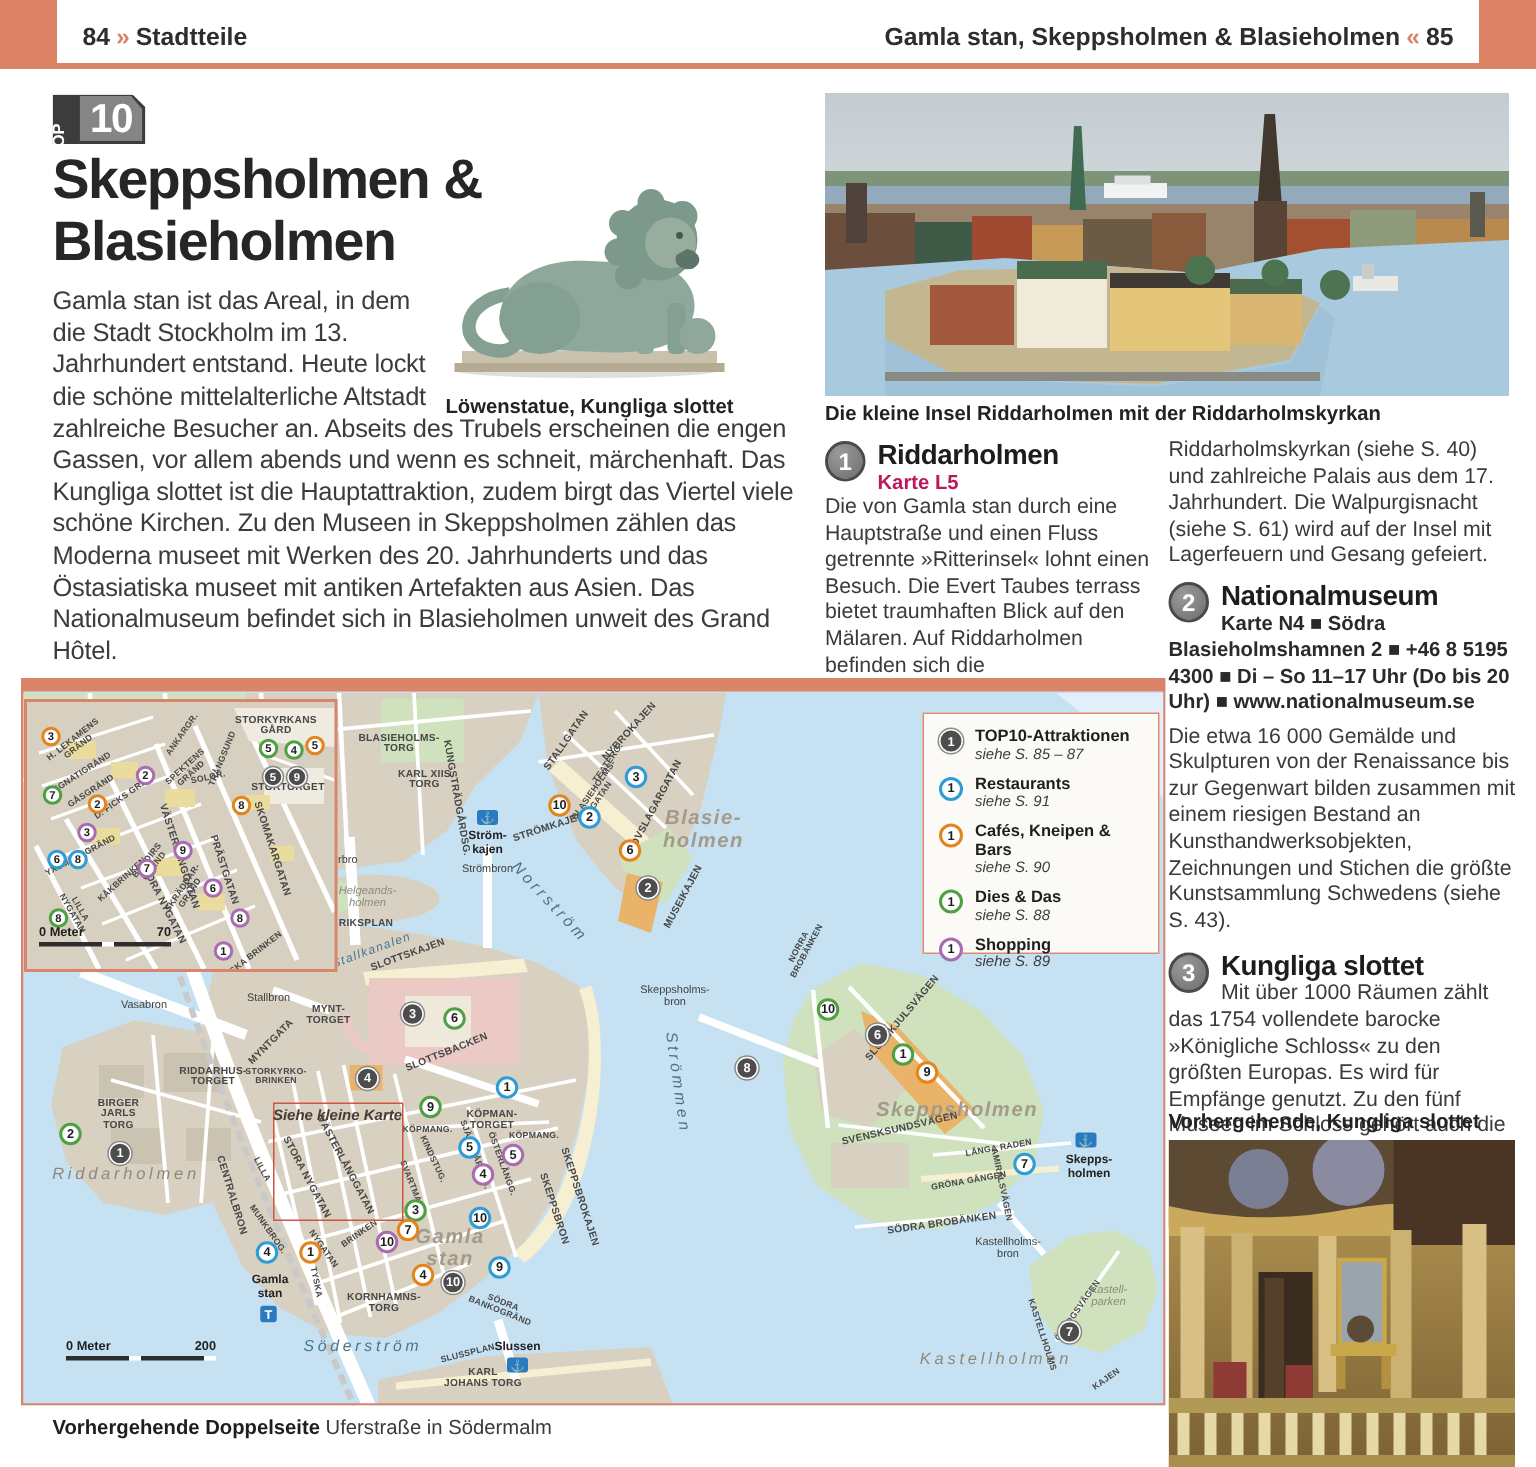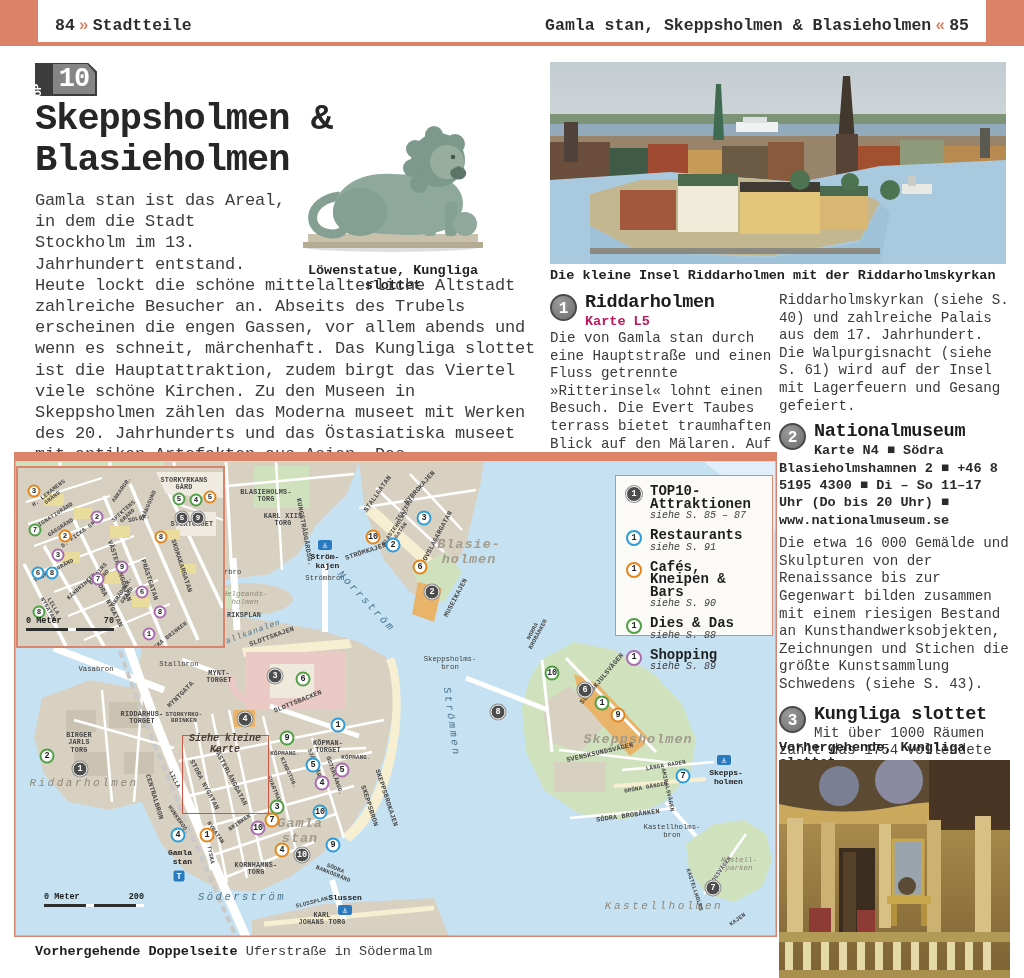--- a/index.html
+++ b/index.html
@@ -1,17 +1,17 @@
 <!DOCTYPE html>
 <html><head>
 <meta charset="utf-8">
 <style>
   html,body{margin:0;padding:0;background:#ffffff;}
   #page{position:relative;width:1024px;height:978px;background:#fff;overflow:hidden;
-        font-family:Liberation Mono, monospace;color:#3a3a3a;}
+        font-family:Liberation Sans, sans-serif;color:#3a3a3a;}
   
   .corner{position:absolute;top:0;width:38px;height:44px;background:#dc8267;}
   .hrule{position:absolute;top:42px;left:0;width:1024px;height:4px;background:#dc8267;}
   .hdr{position:absolute;top:16px;font-size:16.5px;font-weight:bold;color:#2d2d2d;white-space:nowrap;}
   .chev{color:#dc8267;font-weight:bold;padding:0 4px;}
   
   #intro-title{position:absolute;left:35px;top:58px;width:500px;margin:0;
       font-size:37px;line-height:41px;font-weight:bold;letter-spacing:-1px;color:#262626;}
   #top10badge{float:left;width:62px;height:33px;margin:5px 10px 0 0;position:relative;background:#3c3c3c;
       clip-path:polygon(0 0,86% 0,100% 26%,100% 100%,0 100%);}
@@ -44,21 +44,21 @@
   
   #footer{position:absolute;left:35px;top:944px;font-size:13.5px;color:#3a3a3a;}
   #footer b{color:#1e1e1e;}
   
   #map{position:absolute;left:14px;top:452px;width:763px;height:485px;}
   #map svg{position:absolute;left:0;top:0;}
   #map-anno{position:absolute;left:0;top:0;width:763px;height:485px;}
   .ml{position:absolute;white-space:pre-line;text-align:center;line-height:1.08;color:#474747;pointer-events:none;}
   .ml.s{font-size:6.8px;font-weight:bold;letter-spacing:0.2px;}
   .ml.s2{font-size:5.8px;font-weight:bold;letter-spacing:0.2px;}
-  .ml.pl{font-size:8px;font-weight:bold;color:#222;text-align:right;}
+  .ml.pl{font-size:8px;font-weight:bold;color:#222;}
   .ml.br{font-size:7.3px;color:#3f3f3f;}
   .ml.wa{font-size:10.5px;font-style:italic;color:#49748f;letter-spacing:2.5px;}
   .ml.wa2{font-size:8px;font-style:italic;color:#49748f;letter-spacing:1px;}
   .ml.is{font-size:11px;font-style:italic;color:#8f897b;letter-spacing:2.5px;}
   .ml.is2{font-size:7.5px;font-style:italic;color:#8f897b;}
   .ml.isbig{font-size:13.5px;font-style:italic;font-weight:bold;color:#a29b8c;letter-spacing:1px;}
   .ml.note{font-size:10px;font-weight:bold;font-style:italic;color:#4a3a32;}
   .mk{position:absolute;transform:translate(-50%,-50%);width:15px;height:15px;border-radius:50%;
       background:#fff;color:#1e1e1e;font-size:8.5px;font-weight:bold;display:flex;align-items:center;
       justify-content:center;box-sizing:border-box;line-height:1;}
@@ -74,21 +74,21 @@
   .icon-tbana{width:11px;height:11px;font-size:8.5px;font-weight:bold;}
   
   #inset{position:absolute;left:2px;top:14px;width:205px;height:178px;border:2px solid #d9846c;
       background:#d7d0c1;box-sizing:content-box;overflow:hidden;}
   #inset-anno{position:absolute;left:0;top:0;width:205px;height:178px;}
   
   #legend{position:absolute;left:601px;top:23px;width:158px;height:161px;background:#fbfaf6;
       border:1.5px solid #dd8a70;box-sizing:border-box;padding:9px 8px 0 10px;}
   .leg-item{display:flex;margin-bottom:7px;}
   .leg-item .mk{position:static;transform:none;flex:0 0 auto;width:16px;height:16px;margin:1px 8px 0 0;}
-  .leg-label{font-size:14px;font-weight:bold;color:#1e1e1e;line-height:12.5px;}
+  .leg-label{font-size:11px;font-weight:bold;color:#1e1e1e;line-height:12.5px;}
   .leg-sub{font-size:10px;font-style:italic;color:#3c3c3c;line-height:12px;}
   
   #siehe-box{position:absolute;left:168px;top:283px;width:85px;height:77px;border:1.5px solid #cf5540;}
   #siehe-box .ml{left:42px;top:9px;width:90px;}
   
   .scale{position:absolute;font-size:8.5px;font-weight:bold;color:#1e1e1e;}
   .scale .bars{height:3px;margin-top:2px;
       background:repeating-linear-gradient(90deg,#2e2e2e 0 42px,#ffffff 42px 50px);}
   .scale .nums{display:flex;justify-content:space-between;}
 </style>

